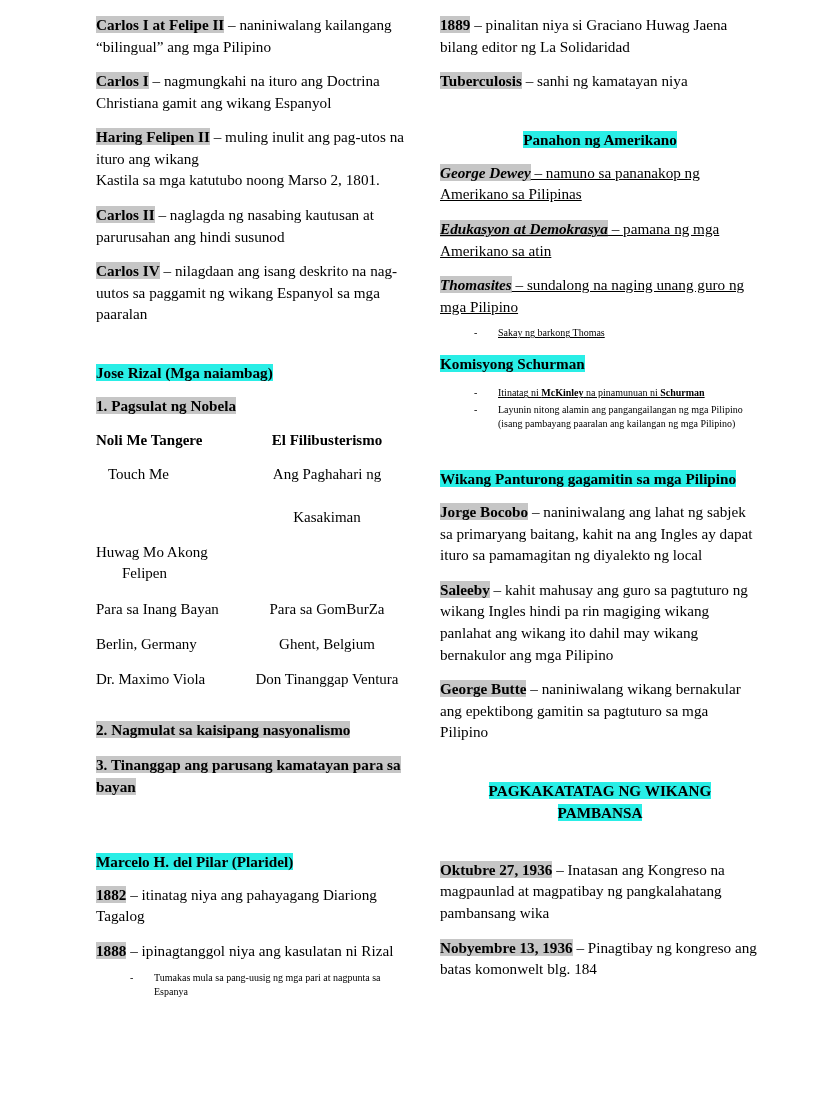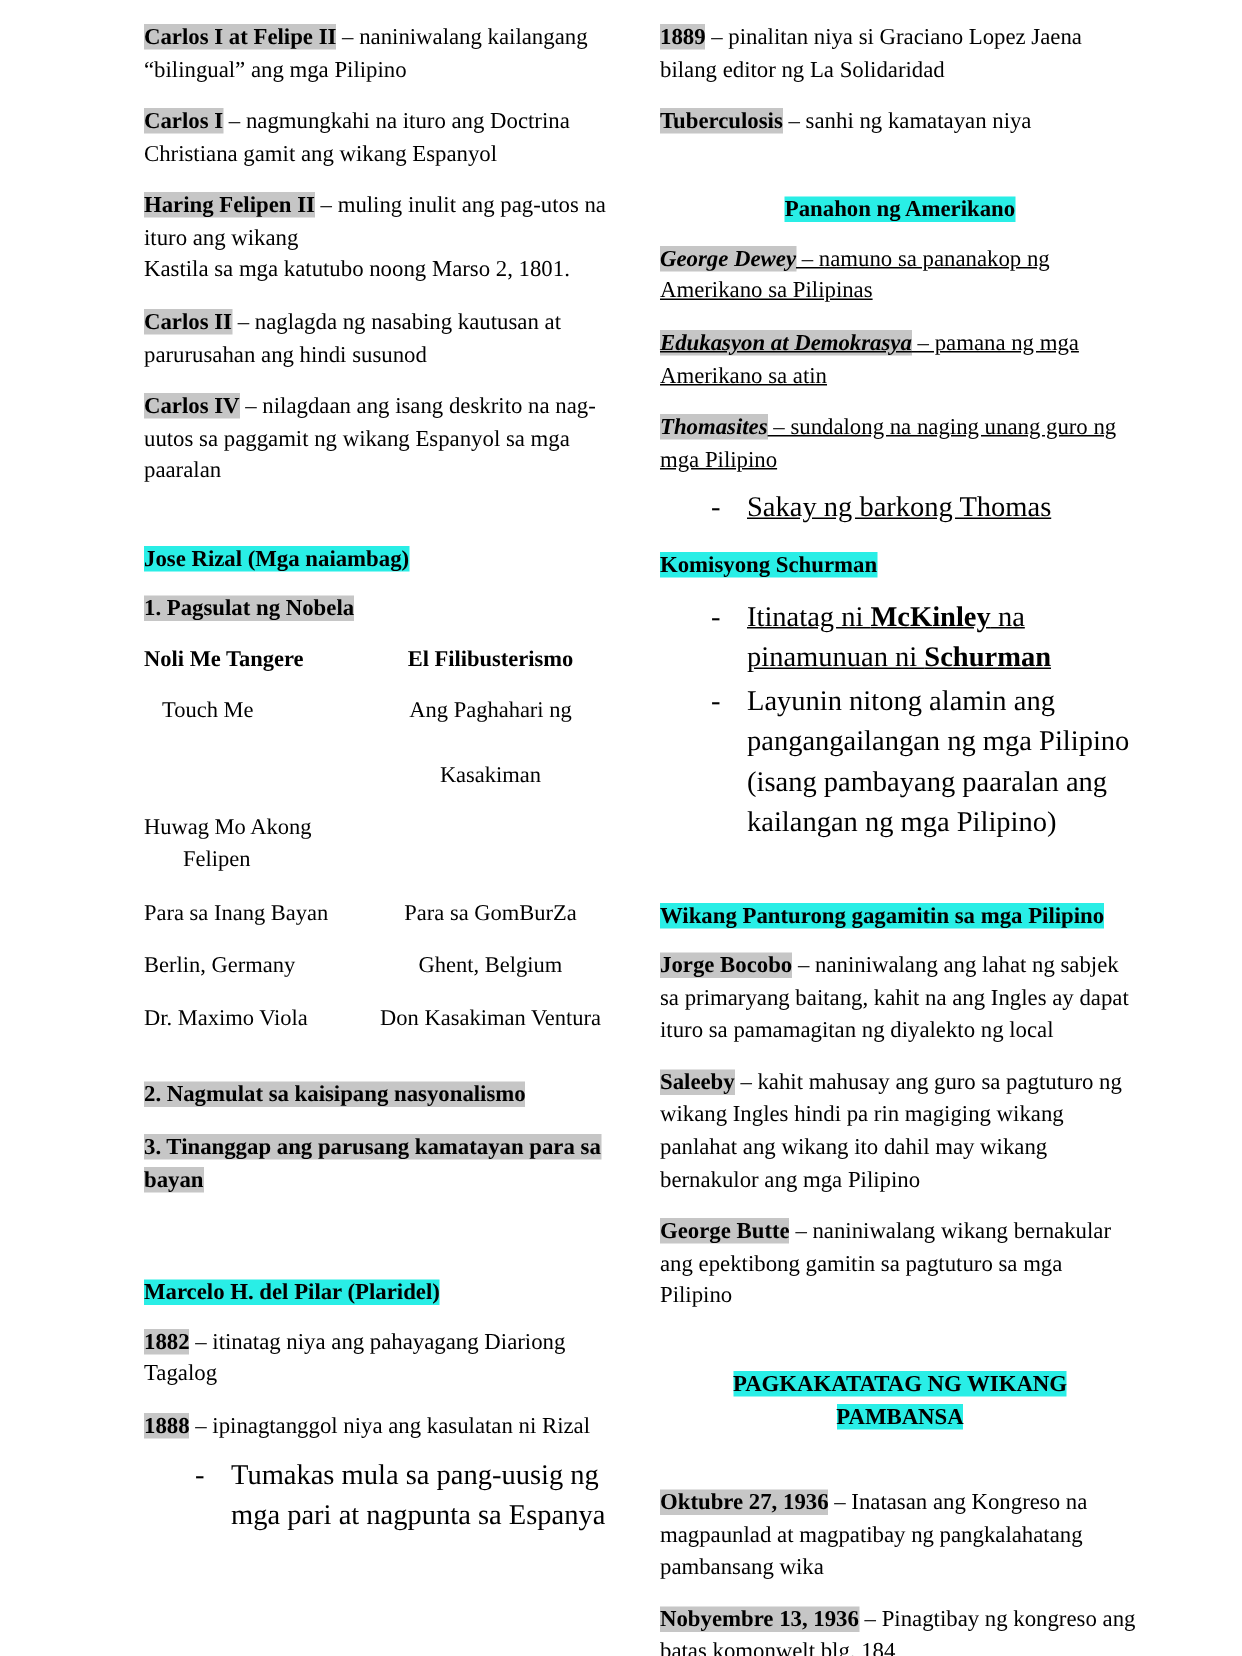--- a/index.html
+++ b/index.html
@@ -70,21 +70,21 @@
   .u  { text-decoration: underline; }
 
   
   ul.dash {
     list-style: none;
     margin: 0 0 13px 0;
     padding: 0 0 0 34px;
   }
   ul.dash > li {
     position: relative;
-    font-size: 19px;
+    font-size: 10px;
     line-height: 1.42;
     margin: 0 0 2px 0;
     padding-left: 24px;
   }
   ul.dash > li::before {
     content: "-";
     position: absolute;
     left: 0;
     top: 0;
   }
@@ -156,21 +156,21 @@
         <tr>
           <td class="l">Para sa Inang Bayan</td>
           <td class="r">Para sa GomBurZa</td>
         </tr>
         <tr>
           <td class="l">Berlin, Germany</td>
           <td class="r">Ghent, Belgium</td>
         </tr>
         <tr>
           <td class="l">Dr. Maximo Viola</td>
-          <td class="r">Don Kasakiman Ventura</td>
+          <td class="r">Don Tinanggap Ventura</td>
         </tr>
       </tbody>
         </table>
 
       <p class="head-gray"><span class="txt">2. Nagmulat sa kaisipang nasyonalismo</span></p>
 
       <p class="head-gray"><span class="txt">3. Tinanggap ang parusang kamatayan para sa bayan</span></p>
 
       <div class="spacer-l"></div>
 
@@ -181,21 +181,21 @@
       <p class="blk tight"><span class="hl-gray">1888</span><span> – ipinagtanggol niya ang kasulatan ni Rizal</span></p>
 
       <ul class="dash">
         <li>Tumakas mula sa pang-uusig ng mga pari at nagpunta sa Espanya</li>
       </ul>
 
     </div>
 
     <div class="col right">
 
-      <p class="blk"><span class="hl-gray">1889</span><span> – pinalitan niya si Graciano Lopez Jaena bilang editor ng La Solidaridad</span></p>
+      <p class="blk"><span class="hl-gray">1889</span><span> – pinalitan niya si Graciano Huwag Jaena bilang editor ng La Solidaridad</span></p>
 
       <p class="blk"><span class="hl-gray">Tuberculosis</span><span> – sanhi ng kamatayan niya</span></p>
 
       <div class="spacer-m"></div>
 
       <p class="head-cyan center"><span class="txt">Panahon ng Amerikano</span></p>
 
       <p class="blk"><span class="hl-gray bi">George Dewey</span><span class="u"> – namuno sa pananakop ng Amerikano sa Pilipinas</span></p>
 
       <p class="blk"><span class="hl-gray bi u">Edukasyon at Demokrasya</span><span class="u"> – pamana ng mga Amerikano sa atin</span></p>

